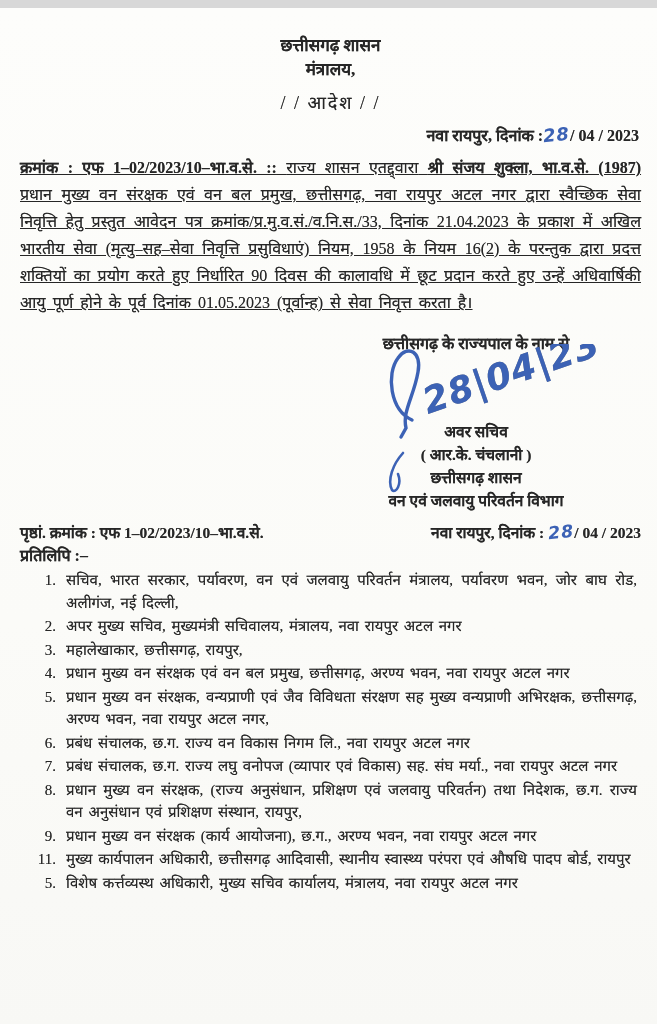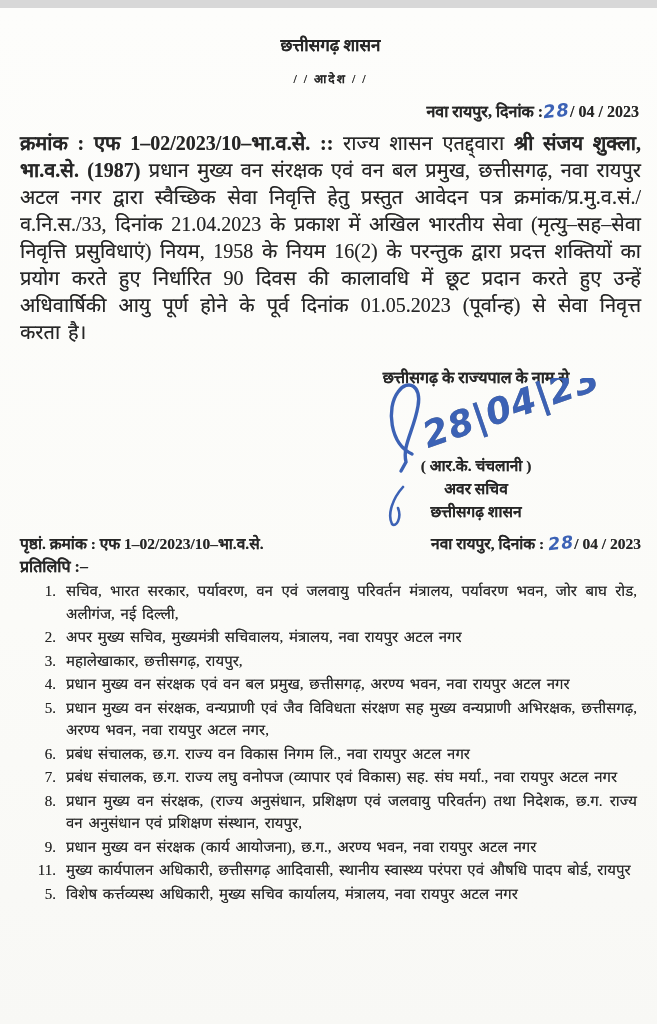--- a/index.html
+++ b/index.html
@@ -10,34 +10,34 @@
     margin:8px auto;
     padding:26px 16px 0 20px;
     background:linear-gradient(180deg,#fdfdfb 0%,#fbfbf8 60%,#f8f8f5 100%);
     color:#262626;
     font-family:"Liberation Serif","DejaVu Serif",serif;
     overflow:hidden;
     text-shadow:0 0 .35px rgba(40,40,40,.55);
   }
   .center{text-align:center;}
   .hdr{font-size:17px;line-height:24px;font-weight:700;}
-  .order-heading{font-size:12px;line-height:24px;font-weight:700;margin-top:9px;letter-spacing:2px;}
+  .order-heading{font-size:18px;line-height:24px;font-weight:400;margin-top:9px;letter-spacing:2px;}
   .date-line{font-size:16px;line-height:24px;font-weight:700;text-align:right;margin-top:8px;padding-right:2px;}
   .hand{
     color:#3c62b5;
     font-family:"DejaVu Sans",sans-serif;
     font-style:italic;font-weight:600;
     display:inline-block;transform:rotate(-6deg);
     font-size:1.12em;letter-spacing:1px;
     text-shadow:none;
   }
   .body-para{
     margin-top:6px;
-    font-size:20px;line-height:27px;
-    text-align:justify;word-spacing:3px;
+    font-size:16px;line-height:27px;
+    text-align:justify;word-spacing:3px;text-decoration:underline;
   }
   .body-para b{font-weight:700;}
   .sig-block{
     position:relative;
     width:330px;margin:10px 0 0 auto;
     text-align:center;font-size:16px;line-height:24px;font-weight:700;
   }
   .sig-ink{display:block;margin:-12px auto -20px;transform:translateX(22px);}
   .sig-lines{font-size:15.5px;line-height:23px;font-weight:700;}
   .tick-ink{position:absolute;left:72px;top:118px;}
@@ -54,38 +54,40 @@
   }
   .li-num{flex:0 0 32px;text-align:right;padding-right:10px;margin-left:14px;box-sizing:border-box;}
   .li-text{flex:1;text-align:justify;word-spacing:2px;padding-right:4px;}
 </style>
 </head>
 <body>
 
 <div class="page">
 
   <div class="center hdr">छत्तीसगढ़ शासन</div>
+  <div class="center hdr">मंत्रालय,</div>
   <div class="center order-heading">/ / आदेश / /</div>
 
   <div class="date-line"><span>नवा रायपुर, दिनांक :</span><span class="hand">28</span><span>/ 04 / 2023</span></div>
 
   <p class="body-para"><b>क्रमांक : एफ 1–02/2023/10–भा.व.से. ::</b> <span>राज्य शासन एतद्द्वारा</span> <b>श्री संजय शुक्ला, भा.व.से. (1987)</b> <span>प्रधान मुख्य वन संरक्षक एवं वन बल प्रमुख, छत्तीसगढ़, नवा रायपुर अटल नगर द्वारा स्वैच्छिक सेवा निवृत्ति हेतु प्रस्तुत आवेदन पत्र क्रमांक/प्र.मु.व.सं./व.नि.स./33, दिनांक 21.04.2023 के प्रकाश में अखिल भारतीय सेवा (मृत्यु–सह–सेवा निवृत्ति प्रसुविधाएं) नियम, 1958 के नियम 16(2) के परन्तुक द्वारा प्रदत्त शक्तियों का प्रयोग करते हुए निर्धारित 90 दिवस की कालावधि में छूट प्रदान करते हुए उन्हें अधिवार्षिकी आयु पूर्ण होने के पूर्व दिनांक 01.05.2023 (पूर्वान्ह) से सेवा निवृत्त करता है।</span></p>
 
   <div class="sig-block">
     <div>छत्तीसगढ़ के राज्यपाल के नाम से</div>
 
     <svg class="sig-ink" width="252" height="96" viewBox="0 0 252 96">
       <path d="M40,76 C18,66 14,30 26,14 C36,0 50,8 46,28 C42,52 30,68 34,84 L29,93" fill="none" stroke="#3c62b5" stroke-width="3.4" stroke-linecap="round"></path>
       <text x="56" y="70" transform="rotate(-19 56 70)" font-family="DejaVu Sans, sans-serif" font-style="italic" font-size="36" fill="#3c62b5" letter-spacing="1">28|04|23</text>
     </svg>
 
     <div class="sig-lines">
+      <div>अवर सचिव</div>
       <div>( आर.के. चंचलानी )</div>
-      <div>अवर सचिव</div>
       <div>छत्तीसगढ़ शासन</div>
+      <div>वन एवं जलवायु परिवर्तन विभाग</div>
     </div>
 
     <svg class="tick-ink" width="26" height="46" viewBox="0 0 26 46">
       <path d="M20,3 C10,14 4,30 9,40 C13,44 19,34 15,24" fill="none" stroke="#3c62b5" stroke-width="2.6" stroke-linecap="round"></path>
     </svg>
   </div>
 
   <div class="endorse-row">
     <span>पृष्ठां. क्रमांक : एफ 1–02/2023/10–भा.व.से.</span>
     <span><span>नवा रायपुर, दिनांक :</span> <span class="hand">28</span><span>/ 04 / 2023</span></span>

